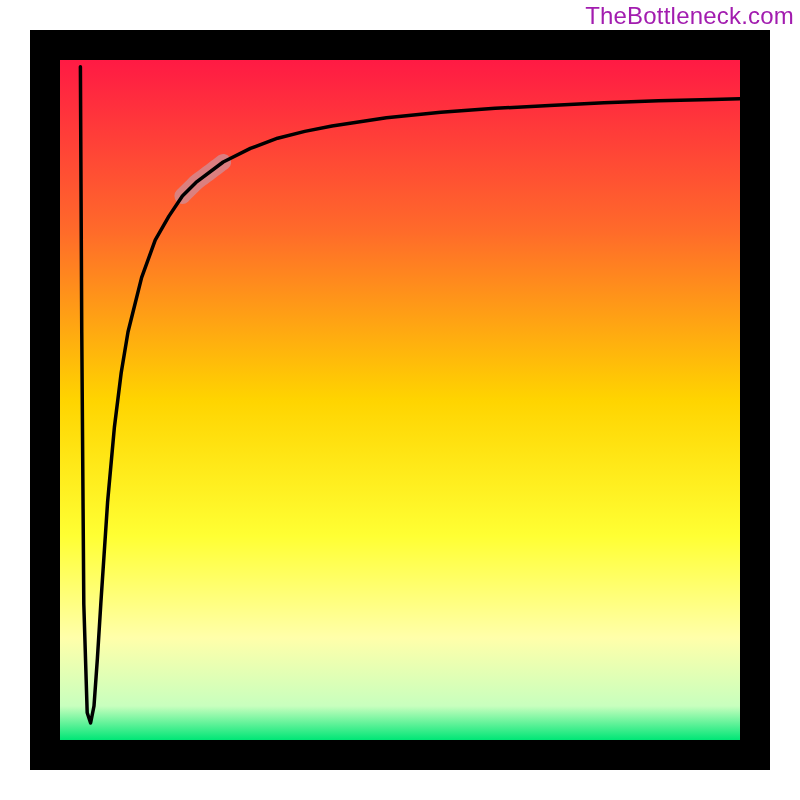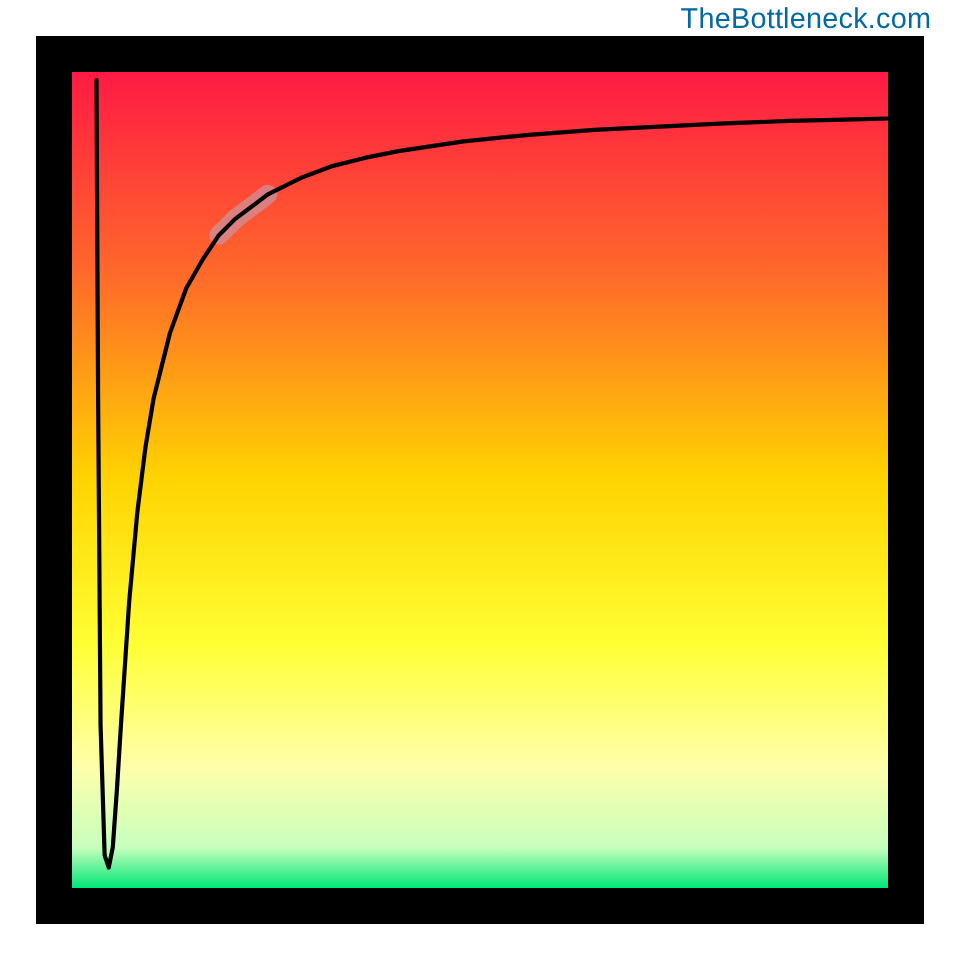--- a/index.html
+++ b/index.html
@@ -12,23 +12,23 @@
     font-family: Arial, Helvetica, sans-serif;
   }
   .wrap {
     position: relative;
     width: 800px;
     height: 800px;
   }
   .watermark {
     position: absolute;
     top: 2px;
-    right: 24px;
+    right: 6px;
     font-size: 24px;
-    color: #0369a1;
+    color: #a21caf;
     font-weight: 400;
     letter-spacing: 0.2px;
     user-select: none;
   }
   svg {
     display: block;
     position: absolute;
     top: 0;
     left: 0;
   }

